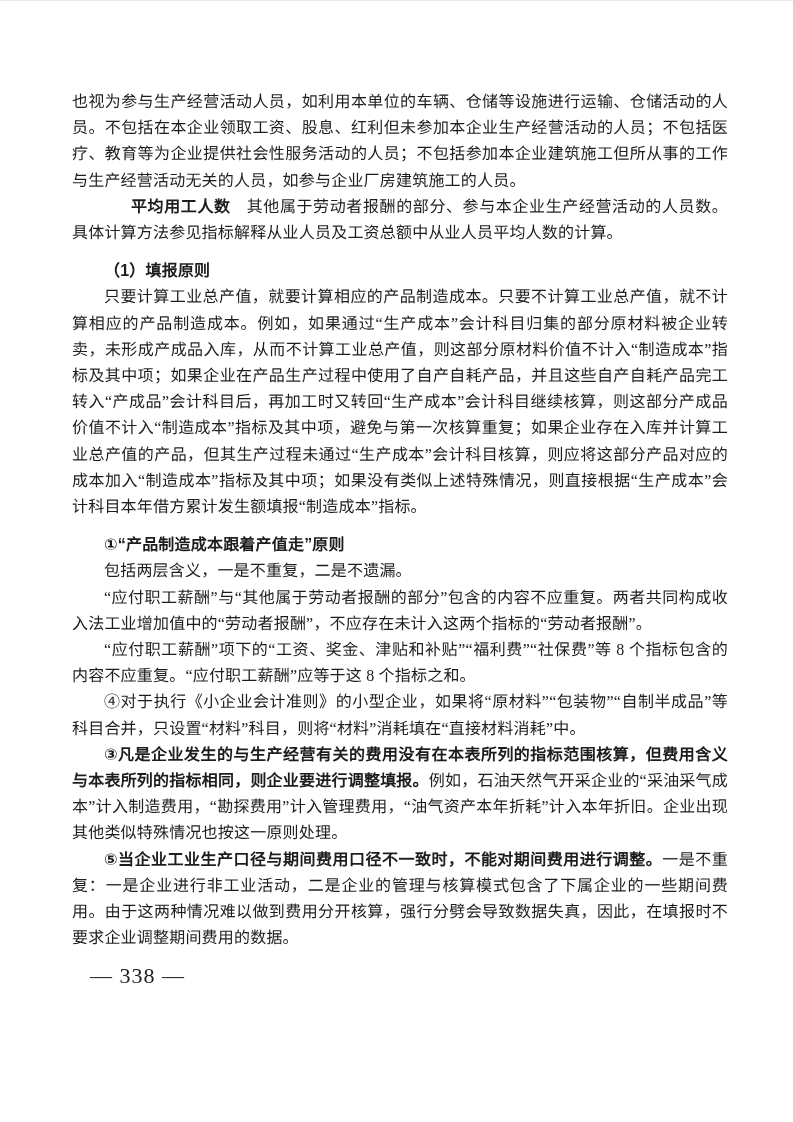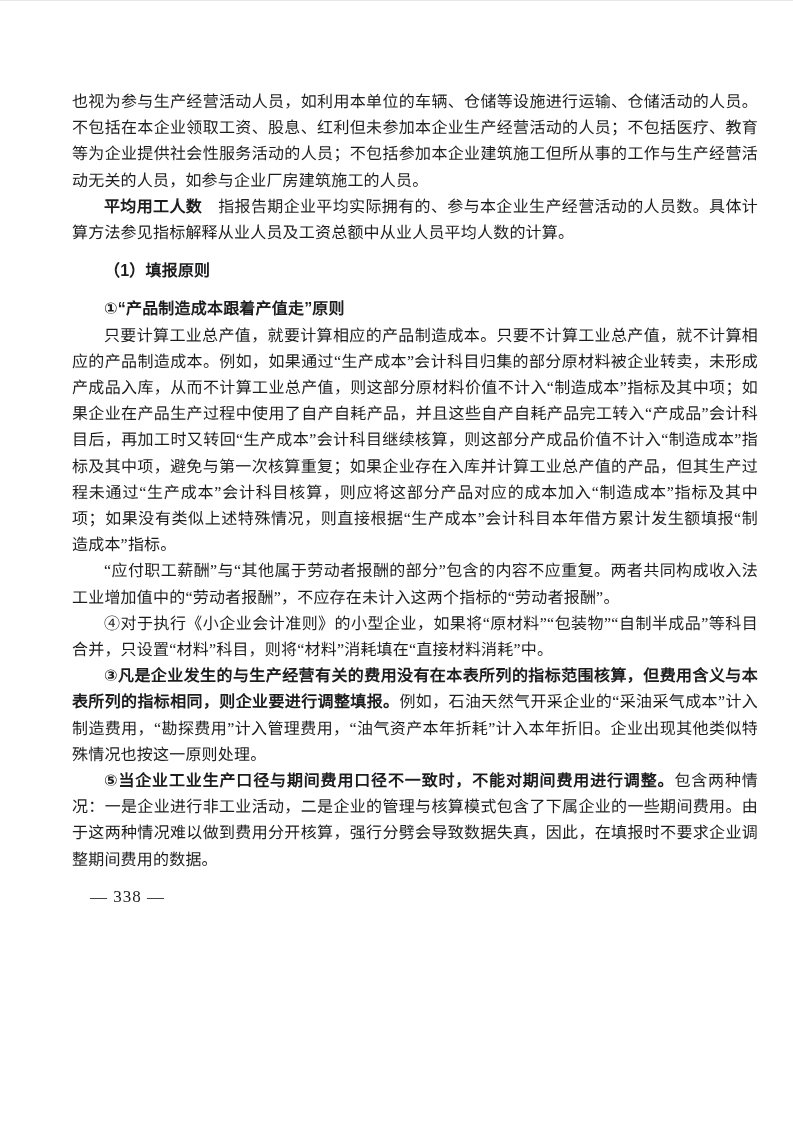--- a/index.html
+++ b/index.html
@@ -7,21 +7,21 @@
     padding: 0;
     background: #ffffff;
   }
   .page {
     position: relative;
     width: 793px;
     height: 1122px;
     margin: 0 auto;
     background: #ffffff;
     box-sizing: border-box;
-    padding: 88px 35px 0 72px;
+    padding: 88px 65px 0 72px;
     border-top: 1px solid #e8e8ea;
     overflow: hidden;
     font-family: "Liberation Serif", "DejaVu Serif", serif;
     color: #1d1d1f;
     font-size: 16px;
     line-height: 26.2px;
   }
   .para {
     margin: 0;
     text-align: justify;
@@ -33,54 +33,57 @@
   }
   .lead-bold, .heading {
     font-family: "Liberation Sans", "DejaVu Sans", sans-serif;
     font-weight: 700;
     margin-top: 12px;
   }
   .term-bold {
     font-family: Liberation Sans, sans-serif;
     font-weight: 700;
     padding-right: 1em;
+    margin-left: 27px;
   }
   .footer {
     margin-top: 11px;
     padding-left: 18px;
     text-indent: 0;
     font-family: "Liberation Serif", "DejaVu Serif", serif;
-    font-size: 17px;
+    font-size: 22px;
     color: #1d1d1f;
     letter-spacing: 1px;
   }
 </style>
 </head>
 <body>
 
 <div class="page">
 
   <p class="para no-indent">也视为参与生产经营活动人员，如利用本单位的车辆、仓储等设施进行运输、仓储活动的人员。不包括在本企业领取工资、股息、红利但未参加本企业生产经营活动的人员；不包括医疗、教育等为企业提供社会性服务活动的人员；不包括参加本企业建筑施工但所从事的工作与生产经营活动无关的人员，如参与企业厂房建筑施工的人员。</p>
 
-  <p class="para"><span class="term-bold">平均用工人数</span><span>指报告期企业平均实际拥有的、参与本企业生产经营活动的人员数。具体计算方法参见指标解释从业人员及工资总额中从业人员平均人数的计算。</span></p>
+  <p class="para"><span class="term-bold">平均用工人数</span><span>其他属于劳动者报酬的部分、参与本企业生产经营活动的人员数。具体计算方法参见指标解释从业人员及工资总额中从业人员平均人数的计算。</span></p>
 
 
   <p class="para heading">（1）填报原则</p>
 
+  <p class="para">只要计算工业总产值，就要计算相应的产品制造成本。只要不计算工业总产值，就不计算相应的产品制造成本。例如，如果通过“生产成本”会计科目归集的部分原材料被企业转卖，未形成产成品入库，从而不计算工业总产值，则这部分原材料价值不计入“制造成本”指标及其中项；如果企业在产品生产过程中使用了自产自耗产品，并且这些自产自耗产品完工转入“产成品”会计科目后，再加工时又转回“生产成本”会计科目继续核算，则这部分产成品价值不计入“制造成本”指标及其中项，避免与第一次核算重复；如果企业存在入库并计算工业总产值的产品，但其生产过程未通过“生产成本”会计科目核算，则应将这部分产品对应的成本加入“制造成本”指标及其中项；如果没有类似上述特殊情况，则直接根据“生产成本”会计科目本年借方累计发生额填报“制造成本”指标。</p>
+
   <p class="para heading">①“产品制造成本跟着产值走”原则</p>
 
-  <p class="para">只要计算工业总产值，就要计算相应的产品制造成本。只要不计算工业总产值，就不计算相应的产品制造成本。例如，如果通过“生产成本”会计科目归集的部分原材料被企业转卖，未形成产成品入库，从而不计算工业总产值，则这部分原材料价值不计入“制造成本”指标及其中项；如果企业在产品生产过程中使用了自产自耗产品，并且这些自产自耗产品完工转入“产成品”会计科目后，再加工时又转回“生产成本”会计科目继续核算，则这部分产成品价值不计入“制造成本”指标及其中项，避免与第一次核算重复；如果企业存在入库并计算工业总产值的产品，但其生产过程未通过“生产成本”会计科目核算，则应将这部分产品对应的成本加入“制造成本”指标及其中项；如果没有类似上述特殊情况，则直接根据“生产成本”会计科目本年借方累计发生额填报“制造成本”指标。</p>
 
-
+  <p class="para">包括两层含义，一是不重复，二是不遗漏。</p>
 
   <p class="para">“应付职工薪酬”与“其他属于劳动者报酬的部分”包含的内容不应重复。两者共同构成收入法工业增加值中的“劳动者报酬”，不应存在未计入这两个指标的“劳动者报酬”。</p>
 
+  <p class="para">“应付职工薪酬”项下的“工资、奖金、津贴和补贴”“福利费”“社保费”等 8 个指标包含的内容不应重复。“应付职工薪酬”应等于这 8 个指标之和。</p>
 
 
   <p class="para">④对于执行《小企业会计准则》的小型企业，如果将“原材料”“包装物”“自制半成品”等科目合并，只设置“材料”科目，则将“材料”消耗填在“直接材料消耗”中。</p>
 
   <p class="para"><span class="lead-bold">③凡是企业发生的与生产经营有关的费用没有在本表所列的指标范围核算，但费用含义与本表所列的指标相同，则企业要进行调整填报。</span><span>例如，石油天然气开采企业的“采油采气成本”计入制造费用，“勘探费用”计入管理费用，“油气资产本年折耗”计入本年折旧。企业出现其他类似特殊情况也按这一原则处理。</span></p>
 
-  <p class="para"><span class="lead-bold">⑤当企业工业生产口径与期间费用口径不一致时，不能对期间费用进行调整。</span><span>包含两种情况：一是企业进行非工业活动，二是企业的管理与核算模式包含了下属企业的一些期间费用。由于这两种情况难以做到费用分开核算，强行分劈会导致数据失真，因此，在填报时不要求企业调整期间费用的数据。</span></p>
+  <p class="para"><span class="lead-bold">⑤当企业工业生产口径与期间费用口径不一致时，不能对期间费用进行调整。</span><span>一是不重复：一是企业进行非工业活动，二是企业的管理与核算模式包含了下属企业的一些期间费用。由于这两种情况难以做到费用分开核算，强行分劈会导致数据失真，因此，在填报时不要求企业调整期间费用的数据。</span></p>
 
   <p class="para footer">— 338 —</p>
 
 </div>
 
 </body></html>

